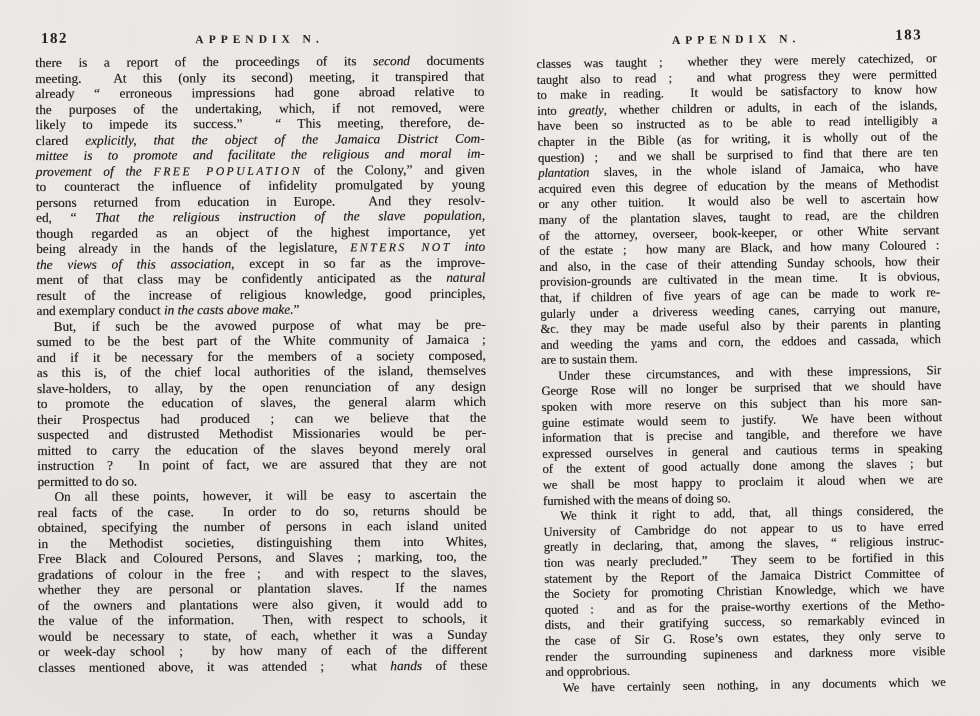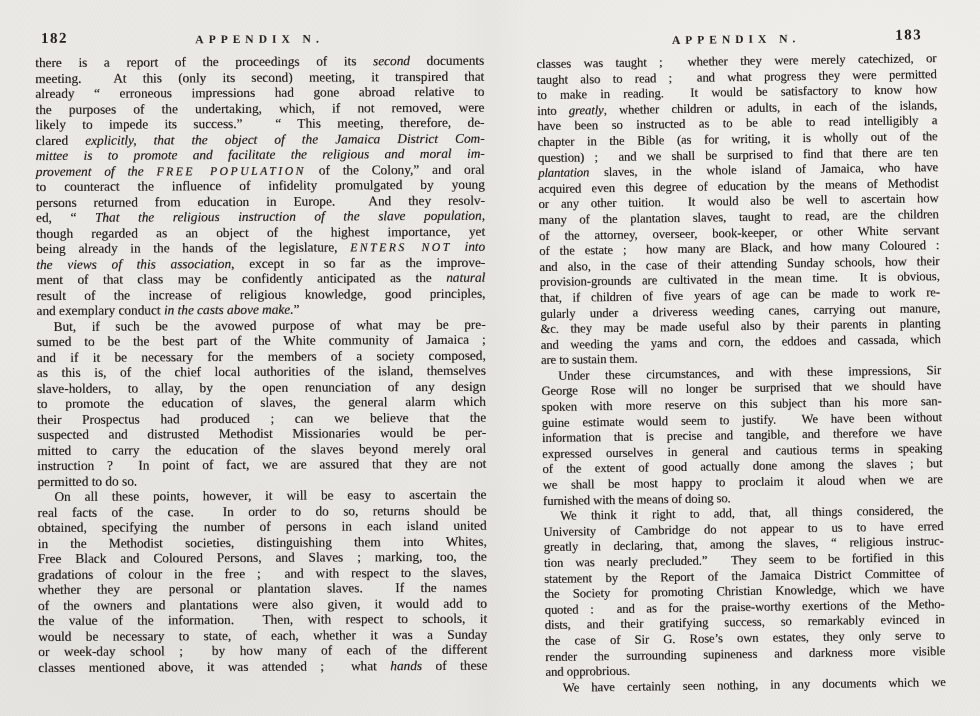--- a/index.html
+++ b/index.html
@@ -49,21 +49,21 @@
       <span class="runhead">APPENDIX N.</span>
     </div>
     <div class="textblock">
         <div class="line"><span>there is a report of the proceedings of its </span><span class="i">second</span><span> documents</span></div>
         <div class="line"><span>meeting.&nbsp; At this (only its second) meeting, it transpired that</span></div>
         <div class="line"><span>already “ erroneous impressions had gone abroad relative to</span></div>
         <div class="line"><span>the purposes of the undertaking, which, if not removed, were</span></div>
         <div class="line"><span>likely to impede its success.”&nbsp; “ This meeting, therefore, de-</span></div>
         <div class="line"><span>clared </span><span class="i">explicitly, that the object of the Jamaica District Com-</span></div>
         <div class="line"><span class="i">mittee is to promote and facilitate the religious and moral im-</span></div>
-        <div class="line"><span class="i">provement of the </span><span class="sc">FREE POPULATION</span><span> of the Colony,” and oral</span></div>
+        <div class="line"><span class="i">provement of the </span><span class="sc">FREE POPULATION</span><span> of the Colony,” and given</span></div>
         <div class="line"><span>to counteract the influence of infidelity promulgated by young</span></div>
         <div class="line"><span>persons returned from education in Europe.&nbsp; And they resolv-</span></div>
         <div class="line"><span>ed, “ </span><span class="i">That the religious instruction of the slave population,</span></div>
         <div class="line"><span>though regarded as an object of the highest importance, yet</span></div>
         <div class="line"><span>being already in the hands of the legislature, </span><span class="sc">ENTERS NOT</span><span> </span><span class="i">into</span></div>
         <div class="line"><span class="i">the views of this association</span><span>, except in so far as the improve-</span></div>
         <div class="line"><span>ment of that class may be confidently anticipated as the </span><span class="i">natural</span></div>
         <div class="line"><span>result of the increase of religious knowledge, good principles,</span></div>
         <div class="line shortline"><span>and exemplary conduct </span><span class="i">in the casts above make.</span><span>”</span></div>
         <div class="line indent"><span>But, if such be the avowed purpose of what may be pre-</span></div>

